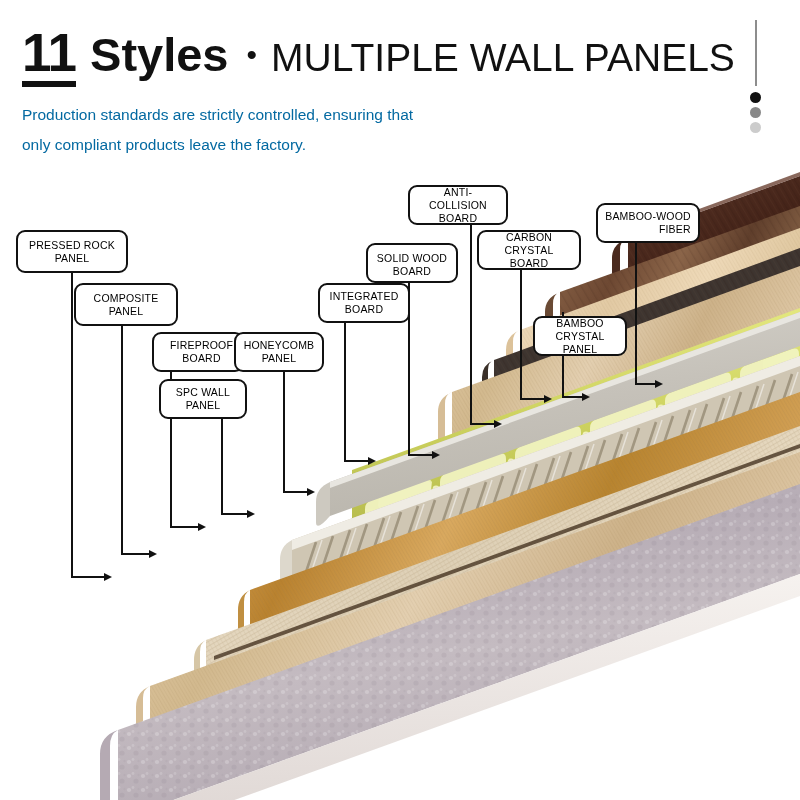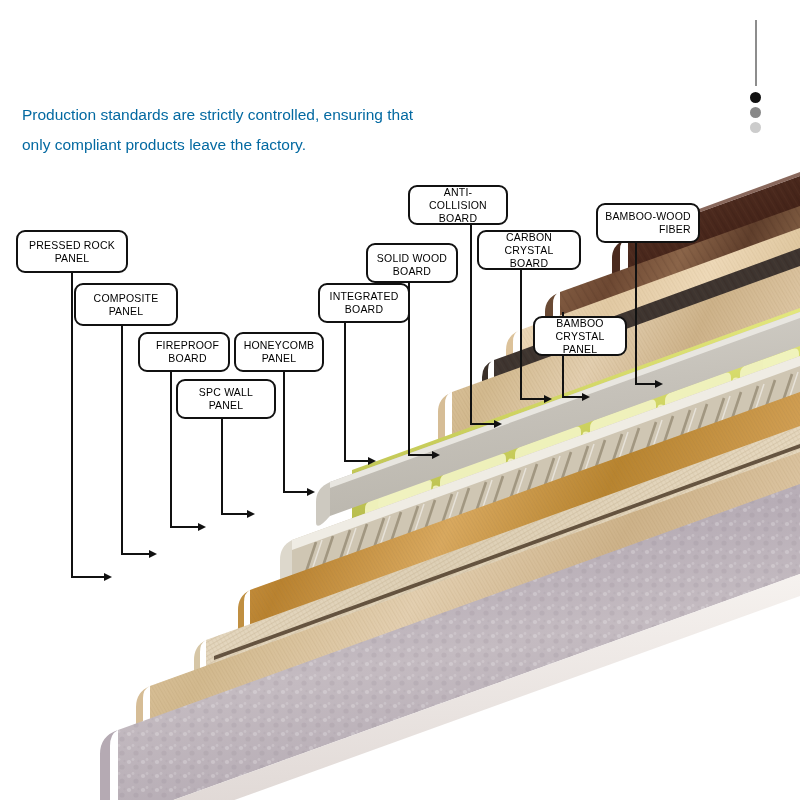--- a/index.html
+++ b/index.html
@@ -40,20 +40,26 @@
        border-bottom:4.5px solid transparent;border-left:8px solid #111;z-index:26;}
 
   
   #art{position:absolute;left:0;top:170px;width:800px;height:630px;overflow:hidden;}
 </style>
 </head>
 <body>
 
 <div id="stage">
 
+  <div class="hdr">
+    <span class="hdr-num">11</span>
+    <span class="hdr-styles">Styles</span>
+    <span class="hdr-dot">•</span>
+    <span class="hdr-sub">MULTIPLE WALL PANELS</span>
+  </div>
 
   <div class="para">
     <div>Production standards are strictly controlled, ensuring that</div>
     <div>only compliant products leave the factory.</div>
   </div>
 
   <div class="sl-line" style="background: rgb(141, 141, 141);"></div>
   <div class="sl-dot sl-d1" style="background: rgb(17, 17, 17);"></div>
   <div class="sl-dot sl-d2" style="background: rgb(136, 136, 136);"></div>
   <div class="sl-dot sl-d3" style="background: rgb(204, 204, 204);"></div>
@@ -360,31 +366,31 @@
   <div class="cal" style="left:74px;top:283px;width:104px;height:43px;">
     <div>
       <div>COMPOSITE</div>
       <div>PANEL</div>
     </div>
   </div>
   <div class="lead lead-v" style="left:121px;top:326px;height:228px;"></div>
   <div class="lead lead-h" style="left:121px;top:553px;width:30px;"></div>
   <div class="arw" style="left:149px;top:549.5px;"></div>
 
-  <div class="cal" style="left:138px;top:332px;width:92px;height:40px;padding-left:12px;">
+  <div class="cal" style="left:152px;top:332px;width:92px;height:40px;padding-left:12px;">
     <div>
       <div>FIREPROOF</div>
       <div>BOARD</div>
     </div>
   </div>
   <div class="lead lead-v" style="left:170px;top:372px;height:155px;"></div>
   <div class="lead lead-h" style="left:170px;top:526px;width:30px;"></div>
   <div class="arw" style="left:198px;top:522.5px;"></div>
 
-  <div class="cal" style="left:176px;top:379px;width:100px;height:40px;">
+  <div class="cal" style="left:159px;top:379px;width:88px;height:40px;">
     <div>
       <div>SPC WALL</div>
       <div>PANEL</div>
     </div>
   </div>
   <div class="lead lead-v" style="left:221px;top:419px;height:95px;"></div>
   <div class="lead lead-h" style="left:221px;top:513px;width:28px;"></div>
   <div class="arw" style="left:247px;top:509.5px;"></div>
 
   <div class="cal" style="left:234px;top:332px;width:90px;height:40px;">

